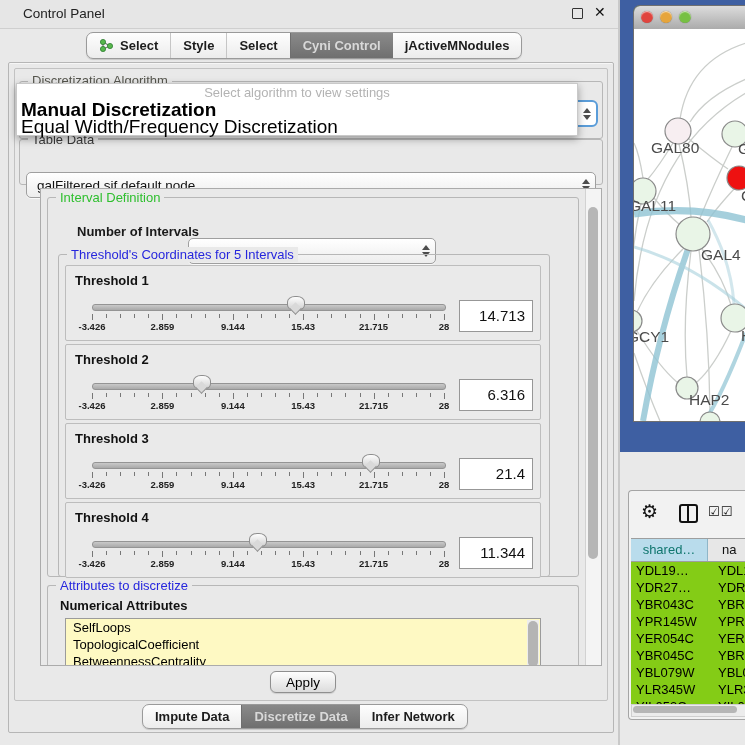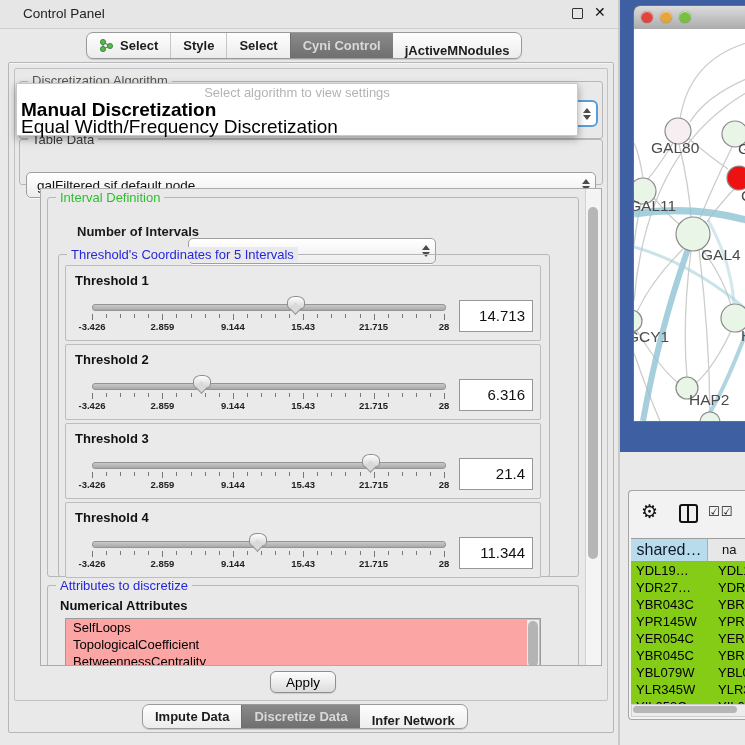--- a/index.html
+++ b/index.html
@@ -13,21 +13,21 @@
   .cp-title{position:absolute;left:23px;top:6px;font-size:13.5px;color:#222;}
   .win-float{position:absolute;left:572px;top:8px;width:9px;height:9px;border:1.6px solid #333;border-radius:1px;}
   .win-close{position:absolute;left:594px;top:4px;font-size:14px;font-weight:bold;color:#111;}
 
   .tabbar{left:86px;top:32px;height:25px;display:flex;align-items:stretch;
     border:1px solid #9a9a9a;border-radius:7px;overflow:hidden;background:linear-gradient(#fefefe,#ececec);
     box-shadow:0 1px 1px rgba(0,0,0,.15);}
   .tabcell{display:flex;align-items:center;padding:0 12px;font-size:13px;font-weight:600;color:#1c1c1c;white-space:nowrap;}
   .tabcell + .tabcell{border-left:1px solid #c6c6c6;}
   .tabcell.dark{background:linear-gradient(#8a8a8a,#6f6f6f);color:#d9d9d9;border-left:1px solid #6f6f6f;}
-  .tabcell.dark + .tabcell{border-left:none;align-items:flex-end;}
+  .tabcell.dark + .tabcell{border-left:none;}
   .tabicon{width:15px;height:15px;margin-right:6px;}
 
   .outer-panel{left:8px;top:62px;width:604px;height:669px;background:#e9e9e9;
     border:1px solid #b6b6b6;border-radius:2px;box-shadow:inset 0 1px 0 #f6f6f6;}
   .inner-panel{left:14px;top:68px;width:592px;height:631px;background:#e9e9e9;
     border:1px solid #c2c2c2;border-radius:2px;}
 
   
   .tb{position:absolute;border:1px solid #b7b7b7;border-radius:3px;}
   .tb-title{position:absolute;top:-8px;left:8px;background:#e9e9e9;padding:0 4px;font-size:13px;line-height:15px;white-space:nowrap;}
@@ -68,21 +68,21 @@
   .ticklab{position:absolute;top:55px;transform:translateX(-50%);font-size:9.5px;font-weight:bold;color:#222;white-space:nowrap;}
   .thumb{position:absolute;top:30px;width:16px;height:13px;border:1px solid #8e8e8e;border-radius:8px/6px;
     background:linear-gradient(#fdfdfd,#cfcfcf);z-index:2;}
   .thumb::after{content:'';position:absolute;left:3px;top:7px;width:8px;height:8px;background:#d9d9d9;
     border-right:1px solid #8e8e8e;border-bottom:1px solid #8e8e8e;transform:rotate(45deg);z-index:-1;}
   .tvalue{position:absolute;left:393px;top:34px;width:65px;height:30px;background:#fff;border:1px solid #979797;
     font-size:15px;line-height:30px;text-align:right;padding-right:7px;color:#111;}
 
   
   .attr-sub{position:absolute;left:12px;top:12px;font-weight:bold;font-size:13px;color:#111;}
-  .attr-list{position:absolute;left:17px;top:32px;width:474px;height:56px;background:#fca5a5;border:1px solid #9b9b9b;overflow:hidden;}
+  .attr-list{position:absolute;left:17px;top:32px;width:474px;height:56px;background:#fef9c3;border:1px solid #9b9b9b;overflow:hidden;}
   .attr-item{height:17px;line-height:17px;padding-left:7px;font-size:13px;color:#000;}
   .attr-vsb{position:absolute;right:1px;top:1px;width:12px;height:52px;background:#ededed;}
   .attr-vsb-thumb{position:absolute;left:1px;top:1px;width:10px;height:46px;background:#b4b4b4;border-radius:5px;}
 
   .btn{position:absolute;border:1px solid #8f8f8f;border-radius:6px;background:linear-gradient(#fefefe,#dcdcdc);
     font-size:13.5px;text-align:center;box-shadow:0 1px 1px rgba(0,0,0,.12);}
 
   
   .right-divider{left:618px;top:0;width:2px;height:745px;background:#c9c9c9;}
   .net-frame{left:620px;top:0;width:125px;height:452px;background:#3e5fa2;}
@@ -94,21 +94,21 @@
   .tp-bar{left:620px;top:452px;width:125px;height:34px;background:#e0e0e0;border-top:1px solid #8a8a8a;border-bottom:1px solid #cfcfcf;}
   .tp-bar-title{position:absolute;left:13px;top:9px;font-size:13.5px;color:#111;}
   .tp-panel{left:628px;top:490px;width:117px;height:228px;background:#f2f2f2;border:1px solid #a5a5a5;border-radius:4px 0 0 4px;border-right:none;overflow:hidden;}
   .tp-toolbar{position:absolute;left:0;top:0;width:100%;height:44px;}
   .gear{position:absolute;left:12px;top:9px;font-size:19px;color:#111;}
   .colicon{position:absolute;left:50px;top:13px;width:15px;height:15px;border:2px solid #111;border-radius:3px;}
   .colicon::after{content:'';position:absolute;left:6px;top:0;width:2px;height:15px;background:#111;}
   .checks{position:absolute;left:79px;top:13px;font-size:13px;color:#111;letter-spacing:1px;}
   .tp-table{position:absolute;left:2px;top:47px;width:115px;}
   .tp-head{display:flex;height:22px;border-top:1px solid #9e9e9e;border-bottom:1px solid #9e9e9e;}
-  .tp-h1{width:76px;background:#b9dcec;border-right:1px solid #8fb6c8;text-align:center;line-height:22px;font-size:16px;color:#0f172a;}
+  .tp-h1{width:76px;background:#b9dcec;border-right:1px solid #8fb6c8;text-align:center;line-height:22px;font-size:13px;color:#0f766e;}
   .tp-h2{flex:1;background:#e7e7e7;line-height:22px;font-size:13px;color:#111;padding-left:14px;white-space:nowrap;}
   .tp-rows{background:#84cc16;overflow:hidden;height:144px;}
   .tp-row{display:flex;height:17px;line-height:17px;font-size:13px;color:#000;}
   .tp-c1{width:76px;padding-left:5px;white-space:nowrap;overflow:hidden;}
   .tp-c2{flex:1;padding-left:6px;white-space:nowrap;overflow:hidden;}
   .hsb{position:absolute;left:2px;top:213px;width:113px;height:11px;background:#ececec;border:1px solid #cfcfcf;}
   .hsb-thumb{position:absolute;left:1px;top:1px;width:104px;height:7px;background:#b6b6b6;border-radius:4px;}
 </style>
 </head>
 <body>

